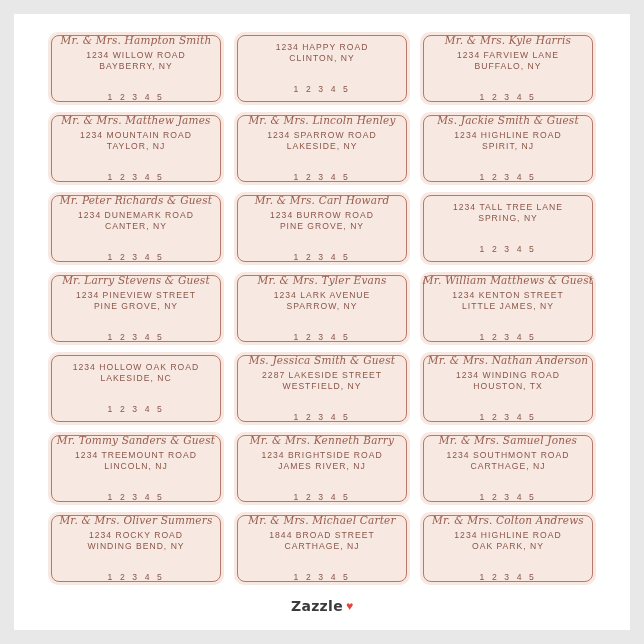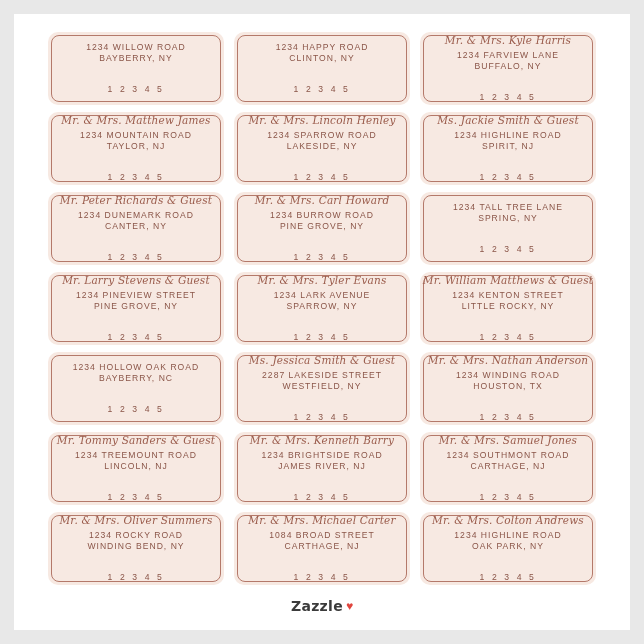--- a/index.html
+++ b/index.html
@@ -117,20 +117,21 @@
   }
 </style>
 </head>
 <body>
 
 <div class="sheet">
   <div class="labels-grid">
       <div class="label">
         <div class="label-border"></div>
         <div class="label-inner">
+          <div class="name">Mr. &amp; Mrs. Hampton Smith</div>
           <div class="addr">1234 WILLOW ROAD</div>
           <div class="addr">BAYBERRY, NY</div>
           <div class="zip">1 2 3 4 5</div>
         </div>
       </div>
       <div class="label">
         <div class="label-border"></div>
         <div class="label-inner">
           <div class="addr">1234 HAPPY ROAD</div>
           <div class="addr">CLINTON, NY</div>
@@ -215,29 +216,29 @@
           <div class="addr">1234 LARK AVENUE</div>
           <div class="addr">SPARROW, NY</div>
           <div class="zip">1 2 3 4 5</div>
         </div>
       </div>
       <div class="label">
         <div class="label-border"></div>
         <div class="label-inner">
           <div class="name">Mr. William Matthews &amp; Guest</div>
           <div class="addr">1234 KENTON STREET</div>
-          <div class="addr">LITTLE ROCKY, NY</div>
+          <div class="addr">LITTLE JAMES, NY</div>
           <div class="zip">1 2 3 4 5</div>
         </div>
       </div>
       <div class="label">
         <div class="label-border"></div>
         <div class="label-inner">
           <div class="addr">1234 HOLLOW OAK ROAD</div>
-          <div class="addr">BAYBERRY, NC</div>
+          <div class="addr">LAKESIDE, NC</div>
           <div class="zip">1 2 3 4 5</div>
         </div>
       </div>
       <div class="label">
         <div class="label-border"></div>
         <div class="label-inner">
           <div class="name">Ms. Jessica Smith &amp; Guest</div>
           <div class="addr">2287 LAKESIDE STREET</div>
           <div class="addr">WESTFIELD, NY</div>
           <div class="zip">1 2 3 4 5</div>
@@ -285,21 +286,21 @@
           <div class="name">Mr. &amp; Mrs. Oliver Summers</div>
           <div class="addr">1234 ROCKY ROAD</div>
           <div class="addr">WINDING BEND, NY</div>
           <div class="zip">1 2 3 4 5</div>
         </div>
       </div>
       <div class="label">
         <div class="label-border"></div>
         <div class="label-inner">
           <div class="name">Mr. &amp; Mrs. Michael Carter</div>
-          <div class="addr">1084 BROAD STREET</div>
+          <div class="addr">1844 BROAD STREET</div>
           <div class="addr">CARTHAGE, NJ</div>
           <div class="zip">1 2 3 4 5</div>
         </div>
       </div>
       <div class="label">
         <div class="label-border"></div>
         <div class="label-inner">
           <div class="name">Mr. &amp; Mrs. Colton Andrews</div>
           <div class="addr">1234 HIGHLINE ROAD</div>
           <div class="addr">OAK PARK, NY</div>

